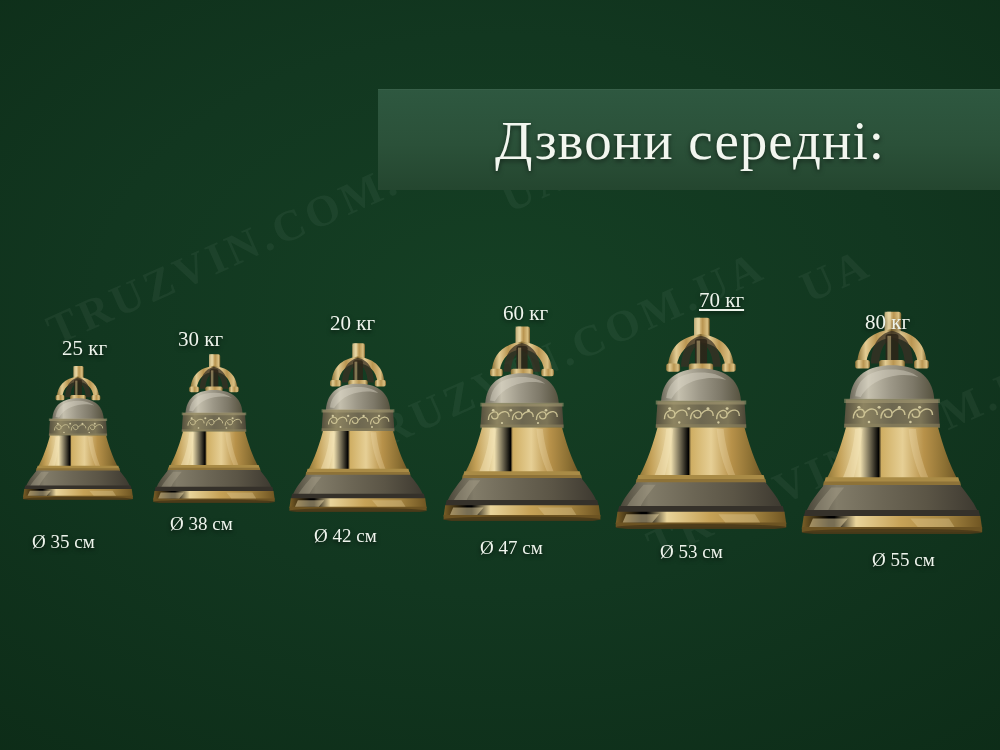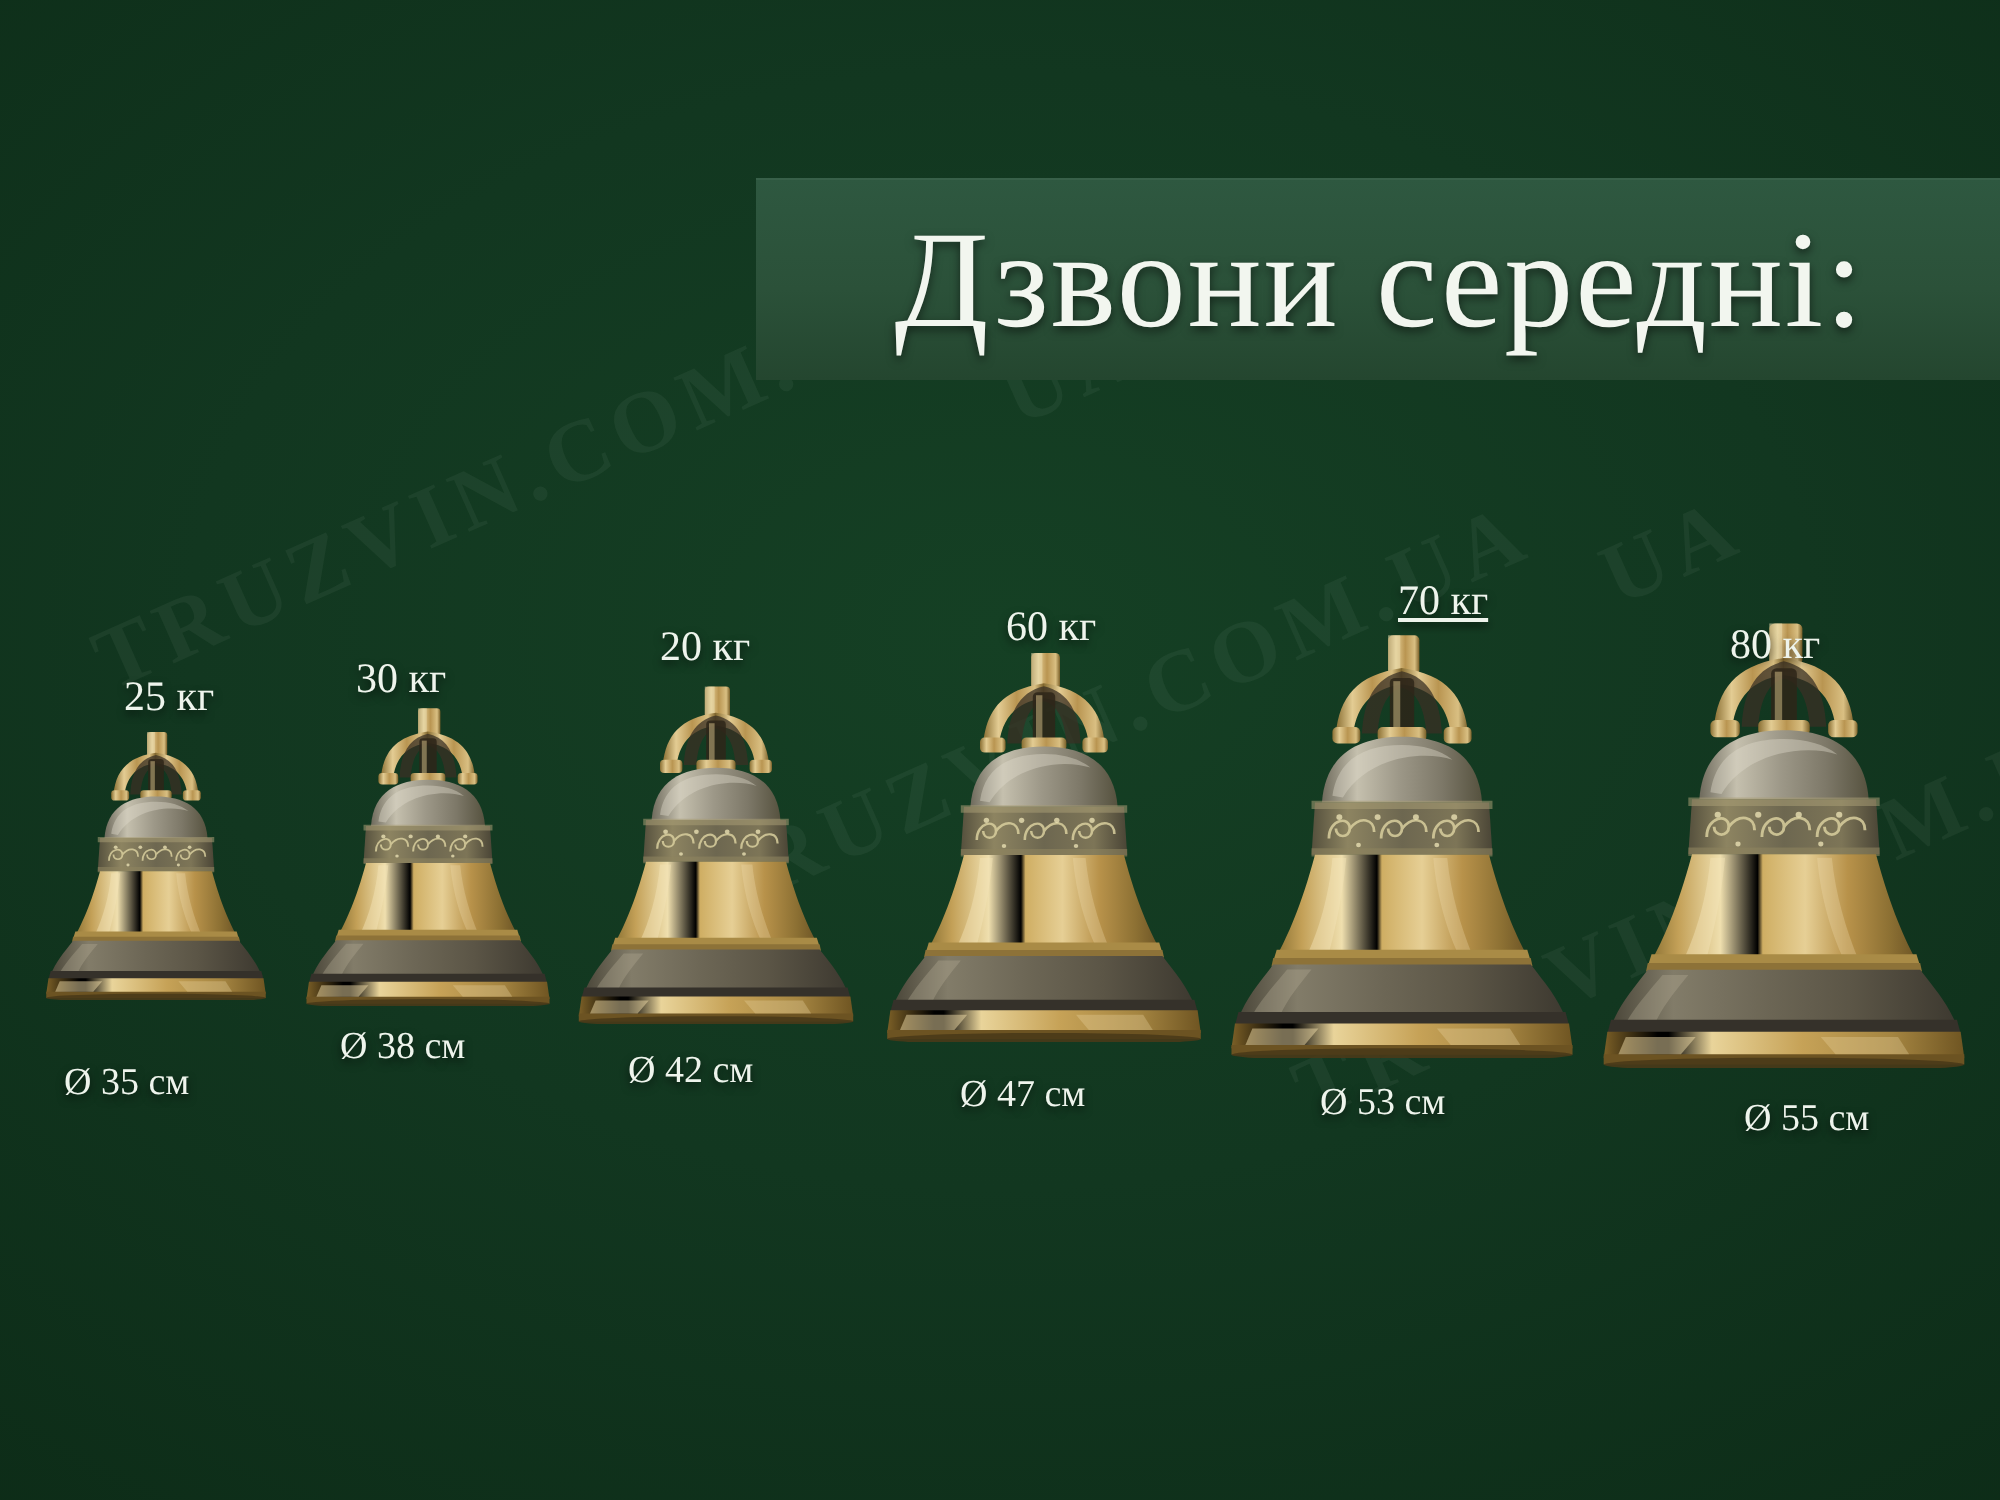--- a/index.html
+++ b/index.html
@@ -20,21 +20,21 @@
   .wm3{left:630px; top:430px; font-size:44px; transform:rotate(-24deg);}
   .wm4{left:500px; top:160px; font-size:44px; transform:rotate(-24deg);}
   .wm5{left:800px; top:250px; font-size:44px; transform:rotate(-24deg);}
 
   
   #title-band{position:absolute;left:378px;top:89px;width:622px;height:101px;
     background:linear-gradient(180deg,#2e5840 0%,#2b5139 55%,#24462f 100%);
     box-shadow:0 1px 0 rgba(255,255,255,0.05) inset;}
   #title-text{position:absolute;left:400px;top:90px;width:580px;height:100px;
     display:flex;align-items:center;justify-content:center;
-    color:#f2f6ef;font-size:69px;font-weight:400;letter-spacing:1px;
+    color:#f2f6ef;font-size:55px;font-weight:400;letter-spacing:1px;
     text-shadow:0 2px 5px rgba(0,0,0,.55);}
 
   
   .bell-item{position:absolute;}
   .kg-label,.dia-label{
     position:absolute;color:#eef4ec;white-space:nowrap;
     text-shadow:0 2px 4px rgba(0,0,0,.6);font-weight:400;}
   .kg-label{font-size:21px;}
   .dia-label{font-size:19px;}
 

